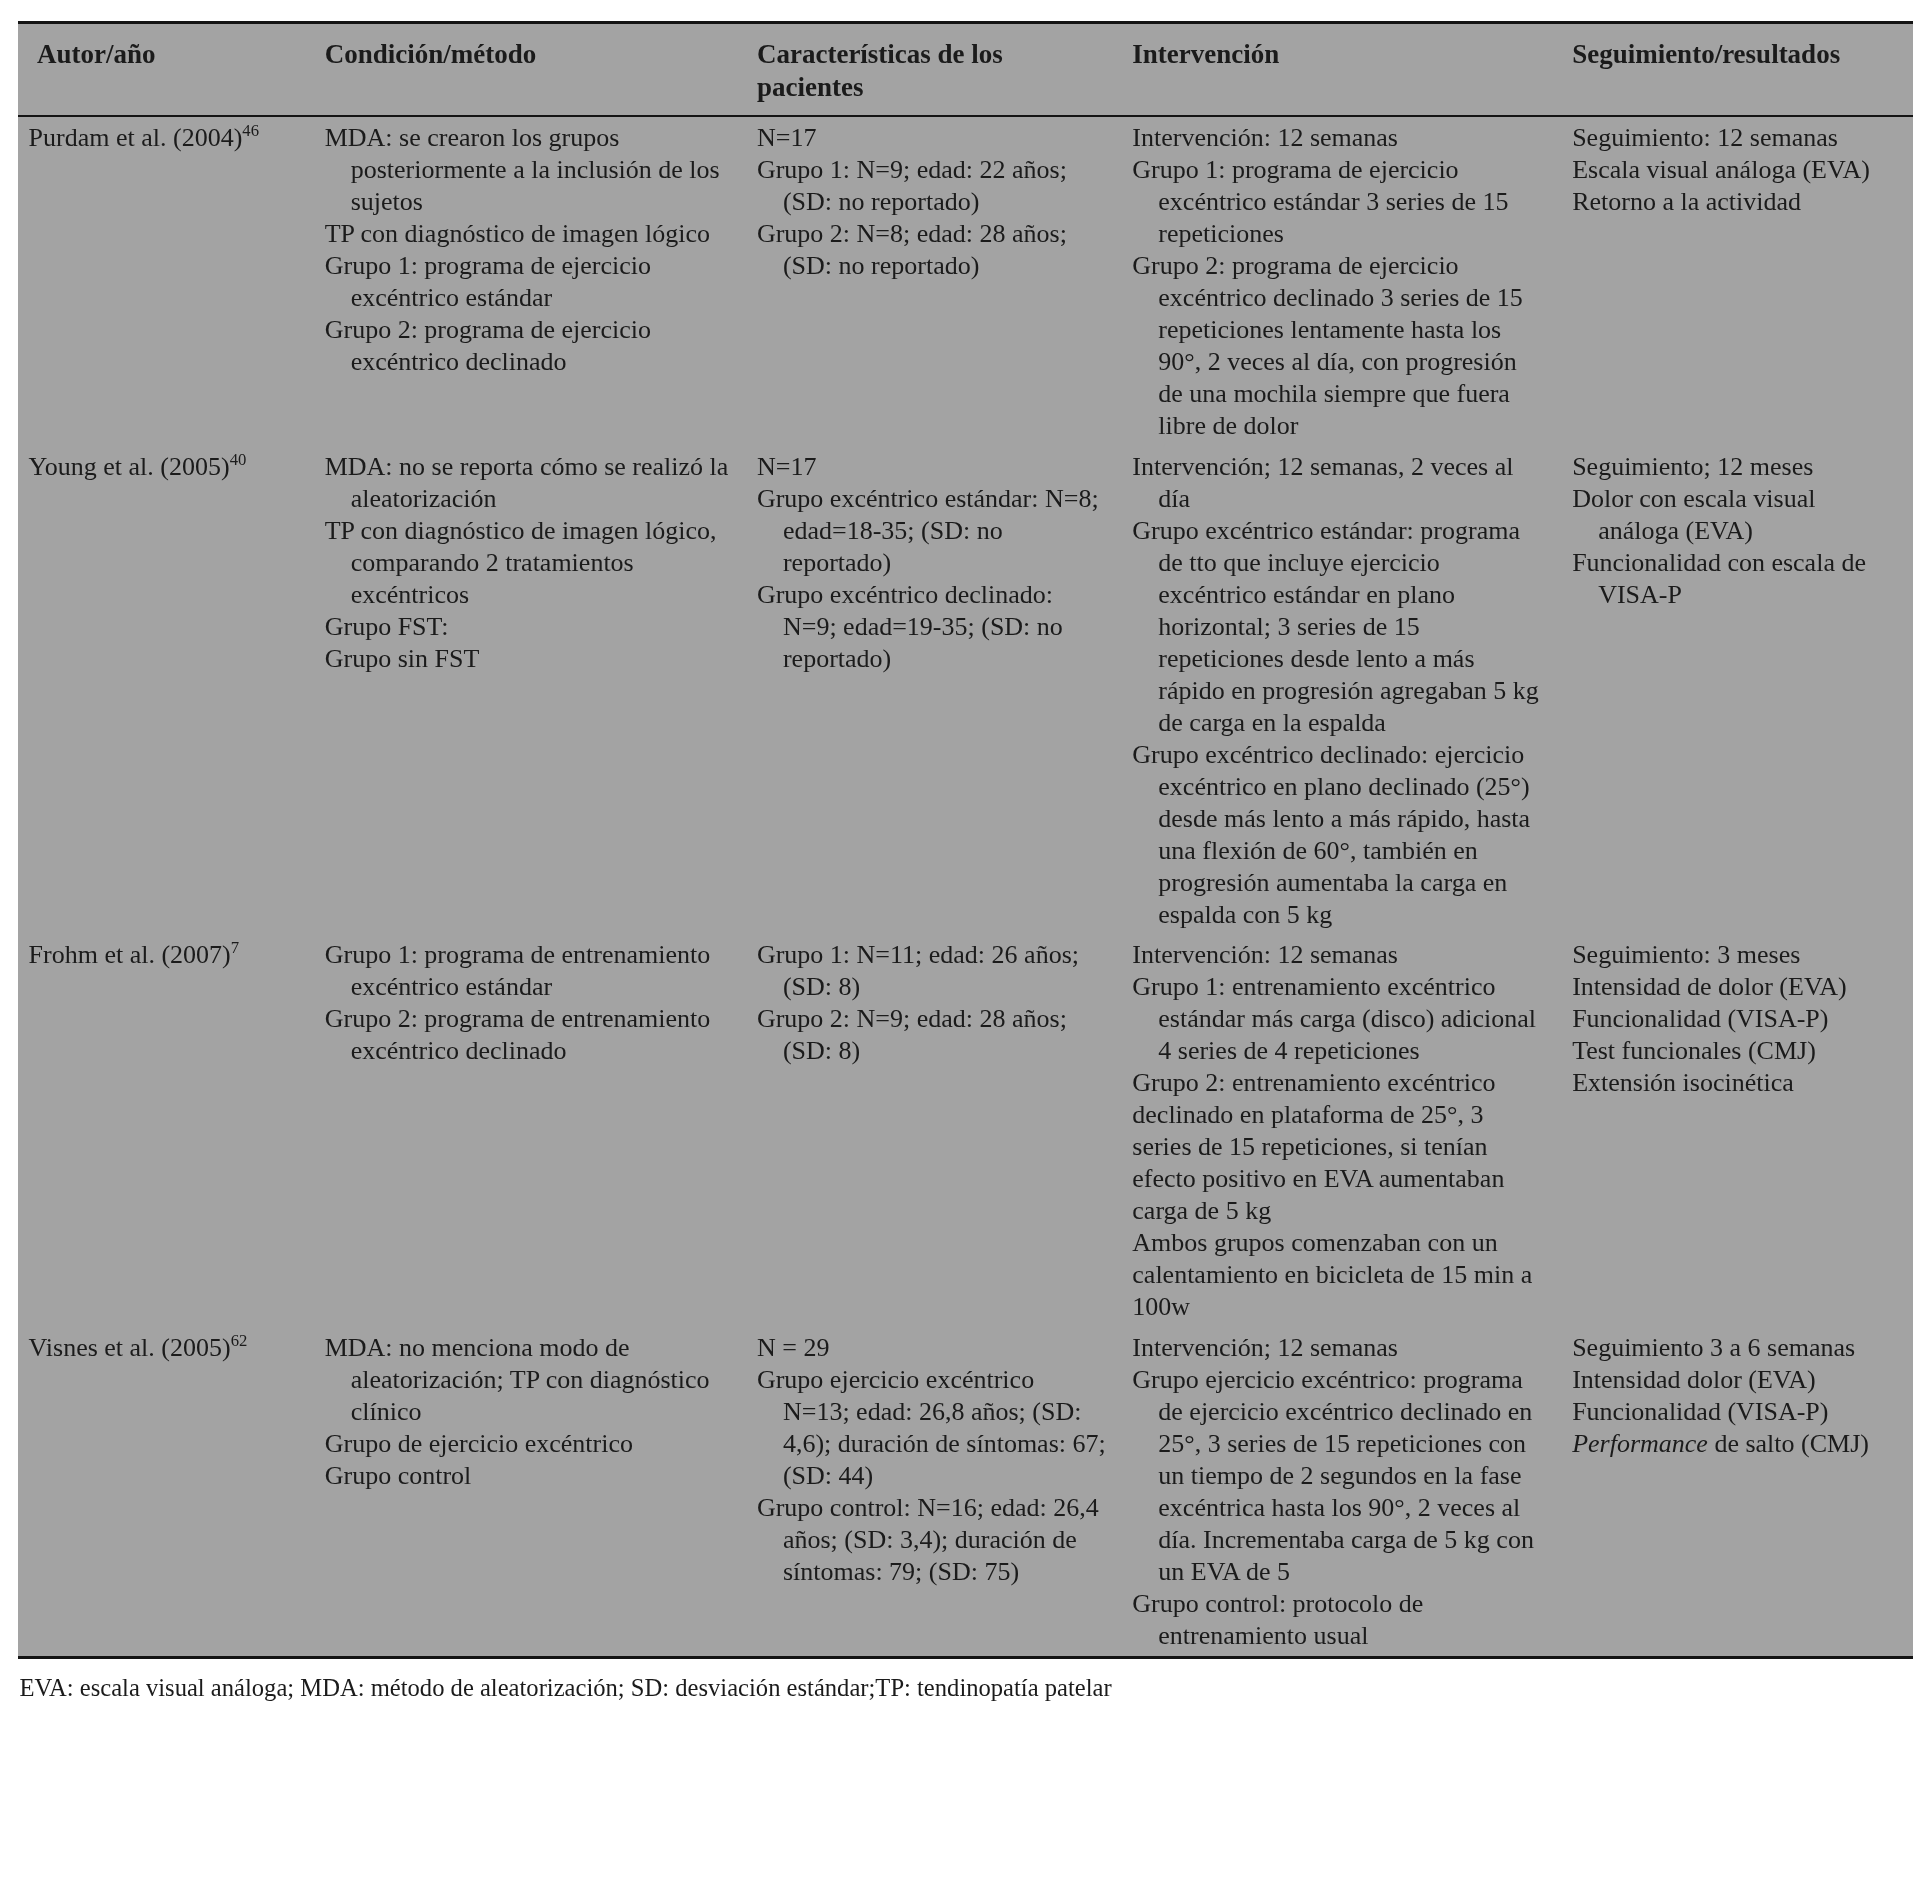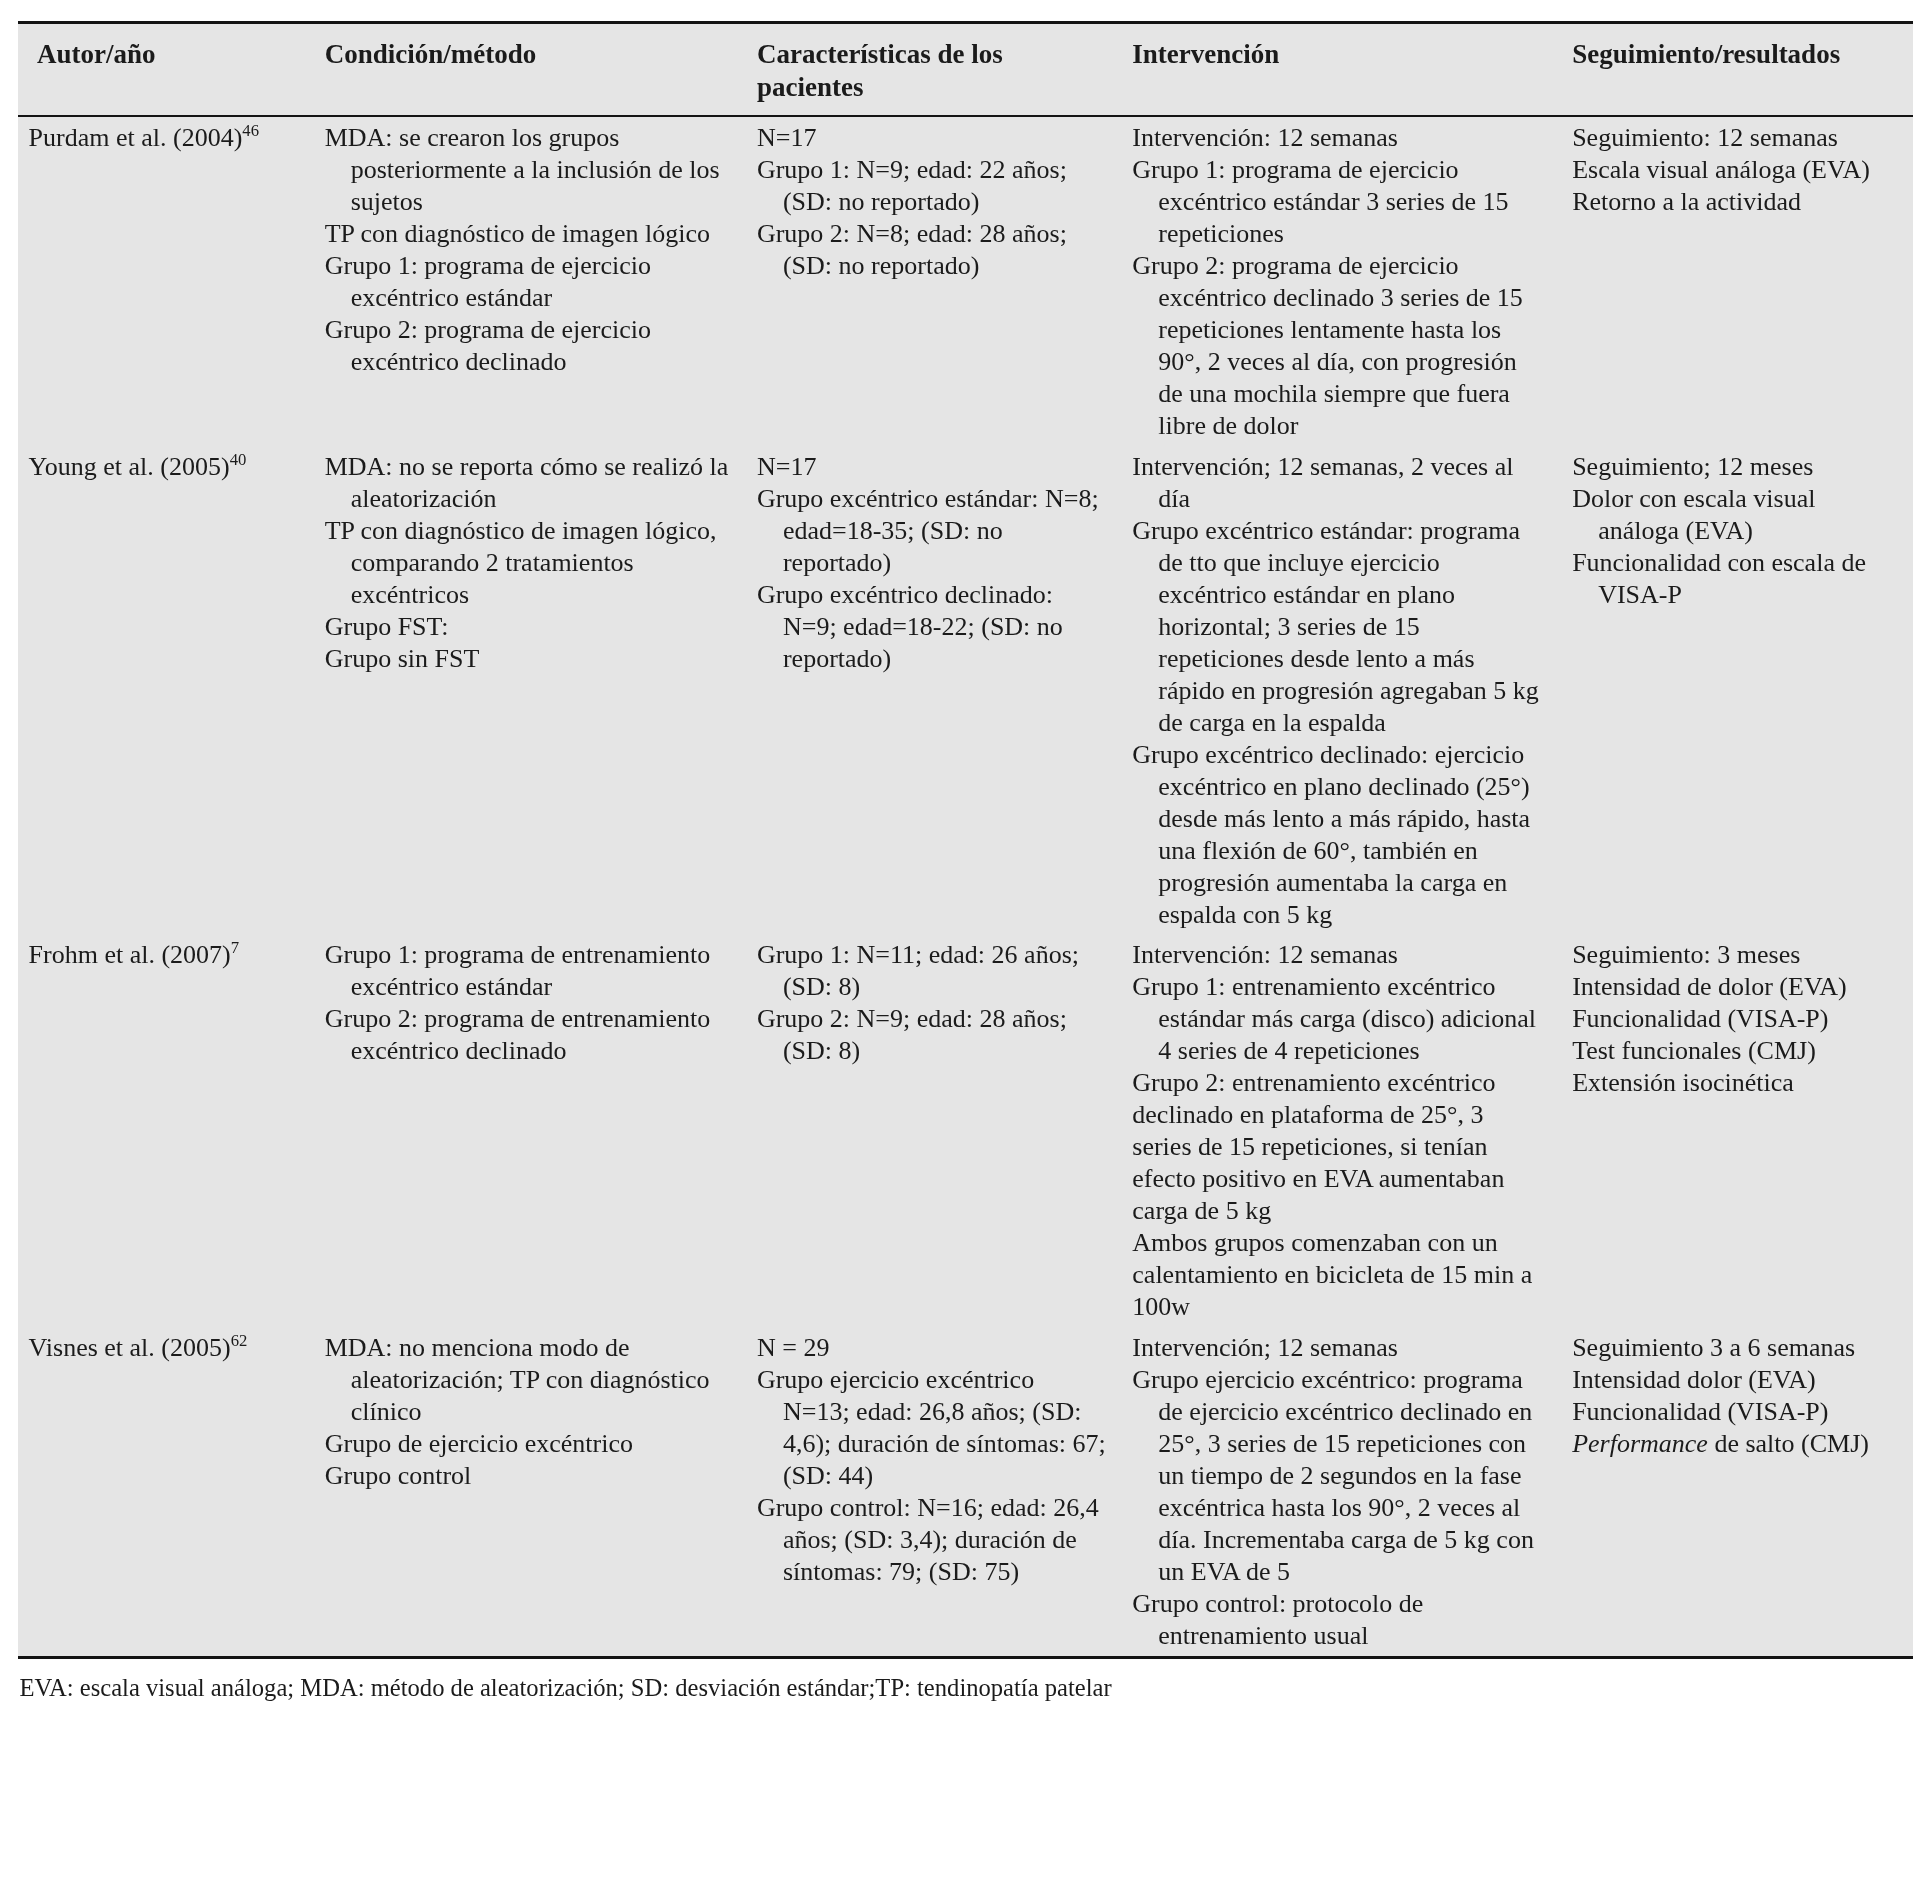--- a/index.html
+++ b/index.html
@@ -26,21 +26,21 @@
   .table-subtitle {
     font-size: 29px;
     font-weight: normal;
     line-height: 37px;
     padding-left: 1.8px;
   }
   table.articles {
     width: 100%;
     border-collapse: collapse;
     table-layout: fixed;
-    background: #e5e5e5;
+    background: #a3a3a3;
     margin-top: 10.5px;
     border-top: 3.5px solid #141414;
     border-bottom: 3.5px solid #141414;
   }
   thead th {
     text-align: left;
     vertical-align: top;
     font-size: 27px;
     font-weight: bold;
     line-height: 33px;
@@ -126,21 +126,21 @@
           <td><span>Young et al. (2005)</span><sup class="ref">40</sup></td>
           <td>
             <div class="para">MDA: no se reporta cómo se realizó la aleatorización</div>
             <div class="para">TP con diagnóstico de imagen lógico, comparando 2 tratamientos excéntricos</div>
             <div class="para">Grupo FST:</div>
             <div class="para">Grupo sin FST</div>
           </td>
           <td>
             <div class="para">N=17</div>
             <div class="para">Grupo excéntrico estándar: N=8; edad=18-35; (SD: no reportado)</div>
-            <div class="para">Grupo excéntrico declinado: N=9; edad=18-22; (SD: no reportado)</div>
+            <div class="para">Grupo excéntrico declinado: N=9; edad=19-35; (SD: no reportado)</div>
           </td>
           <td>
             <div class="para">Intervención; 12 semanas, 2 veces al día</div>
             <div class="para">Grupo excéntrico estándar: programa de tto que incluye ejercicio excéntrico estándar en plano horizontal; 3 series de 15 repeticiones desde lento a más rápido en progresión agregaban 5 kg de carga en la espalda</div>
             <div class="para">Grupo excéntrico declinado: ejercicio excéntrico en plano declinado (25°) desde más lento a más rápido, hasta una flexión de 60°, también en progresión aumentaba la carga en espalda con 5 kg</div>
           </td>
           <td>
             <div class="para">Seguimiento; 12 meses</div>
             <div class="para">Dolor con escala visual análoga (EVA)</div>
             <div class="para">Funcionalidad con escala de VISA-P</div>

